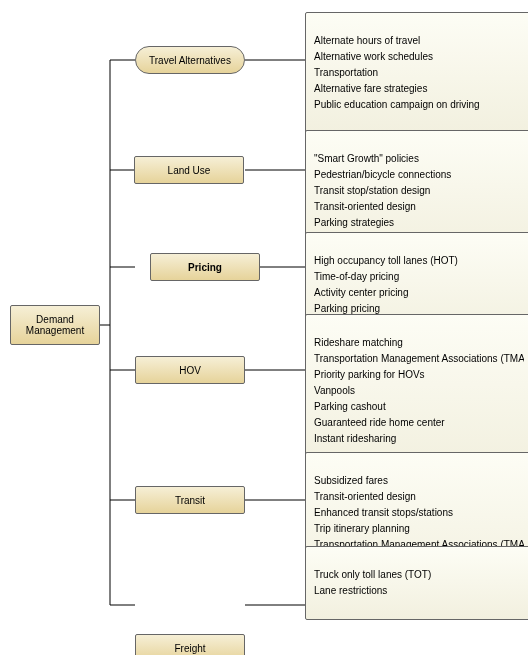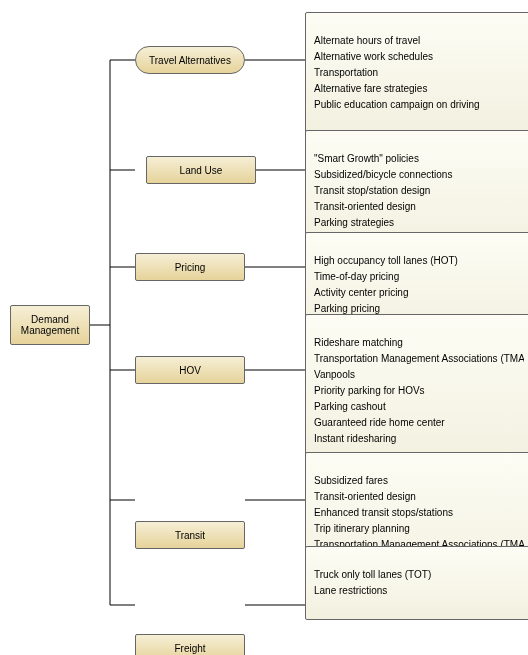--- a/index.html
+++ b/index.html
@@ -19,21 +19,21 @@
     width: 528px; height: 655px;
     pointer-events: none;
   }
   .box {
     position: absolute;
     border: 1px solid #666;
     border-radius: 2px;
     box-sizing: border-box;
   }
   .root-box {
-    width: 80px;
+    width: 90px;
     height: 40px;
     background: linear-gradient(to bottom, #f6efd6, #e6d39a);
     display: flex;
     align-items: center;
     justify-content: center;
     text-align: center;
     font-size: 10px;
     padding: 14px;
   }
   .cat-box {
@@ -96,55 +96,55 @@
   <span>Travel Alternatives</span>
 </div>
 <div class="box items-box" id="items-0" style="left:305px; top:12px;">
     <div>Alternate hours of travel</div>
     <div>Alternative work schedules</div>
     <div>Transportation</div>
     <div>Alternative fare strategies</div>
     <div>Public education campaign on driving</div>
   </div>
 
-<div class="box cat-box" style="left:146px; top:156px;text-align:center;">
+<div class="box cat-box" style="left:134px; top:156px;text-align:center;">
   <span>Land Use</span>
 </div>
 <div class="box items-box" id="items-1" style="left:305px; top:130px;">
     <div>"Smart Growth" policies</div>
-    <div>Subsidized/bicycle connections</div>
+    <div>Pedestrian/bicycle connections</div>
     <div>Transit stop/station design</div>
     <div>Transit-oriented design</div>
     <div>Parking strategies</div>
   </div>
 
-<div class="box cat-box" style="left:135px; top:253px;">
+<div class="box cat-box" style="left:150px; top:253px;font-weight:bold;">
   <span>Pricing</span>
 </div>
 <div class="box items-box" id="items-2" style="left:305px; top:232px;">
     <div>High occupancy toll lanes (HOT)</div>
     <div>Time-of-day pricing</div>
     <div>Activity center pricing</div>
     <div>Parking pricing</div>
   </div>
 
 <div class="box cat-box" style="left:135px; top:356px;">
   <span>HOV</span>
 </div>
 <div class="box items-box" id="items-3" style="left:305px; top:314px;">
     <div>Rideshare matching</div>
     <div>Transportation Management Associations (TMAs)</div>
+    <div>Priority parking for HOVs</div>
     <div>Vanpools</div>
-    <div>Priority parking for HOVs</div>
     <div>Parking cashout</div>
     <div>Guaranteed ride home center</div>
     <div>Instant ridesharing</div>
   </div>
 
-<div class="box cat-box" style="left:135px; top:486px;margin-top:35px;">
+<div class="box cat-box" style="left:135px; top:486px;">
   <span>Transit</span>
 </div>
 <div class="box items-box" id="items-4" style="left:305px; top:452px;">
     <div>Subsidized fares</div>
     <div>Transit-oriented design</div>
     <div>Enhanced transit stops/stations</div>
     <div>Trip itinerary planning</div>
     <div>Transportation Management Associations (TMAs)</div>
     <div>Transit security systems</div>
   </div>

